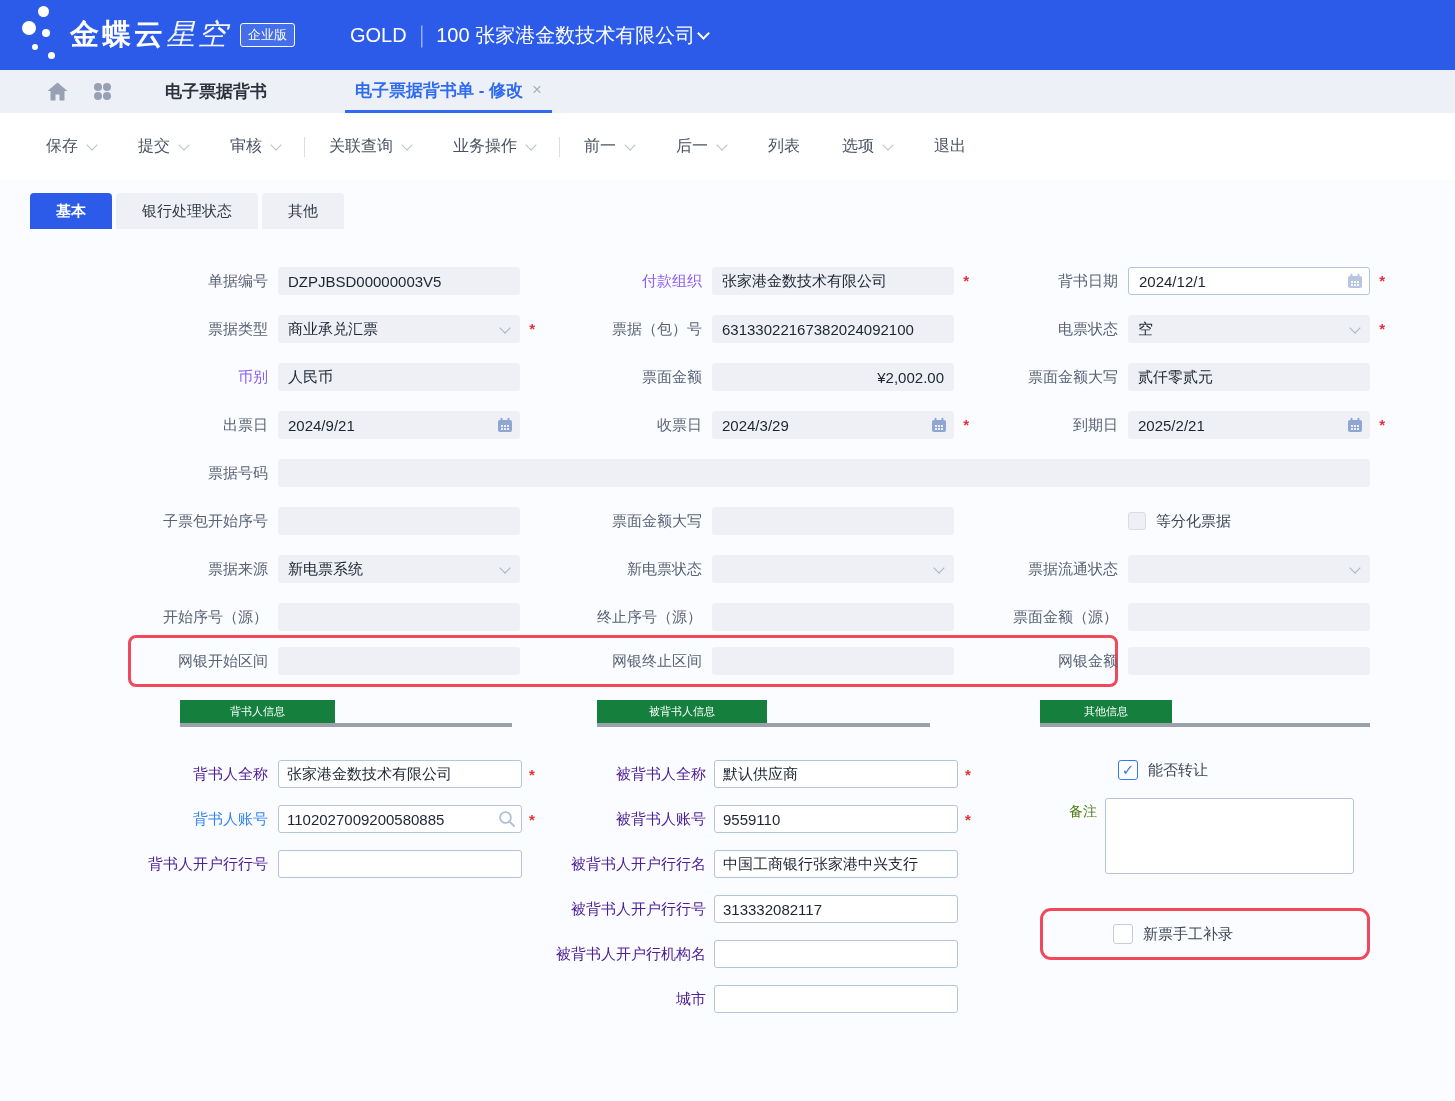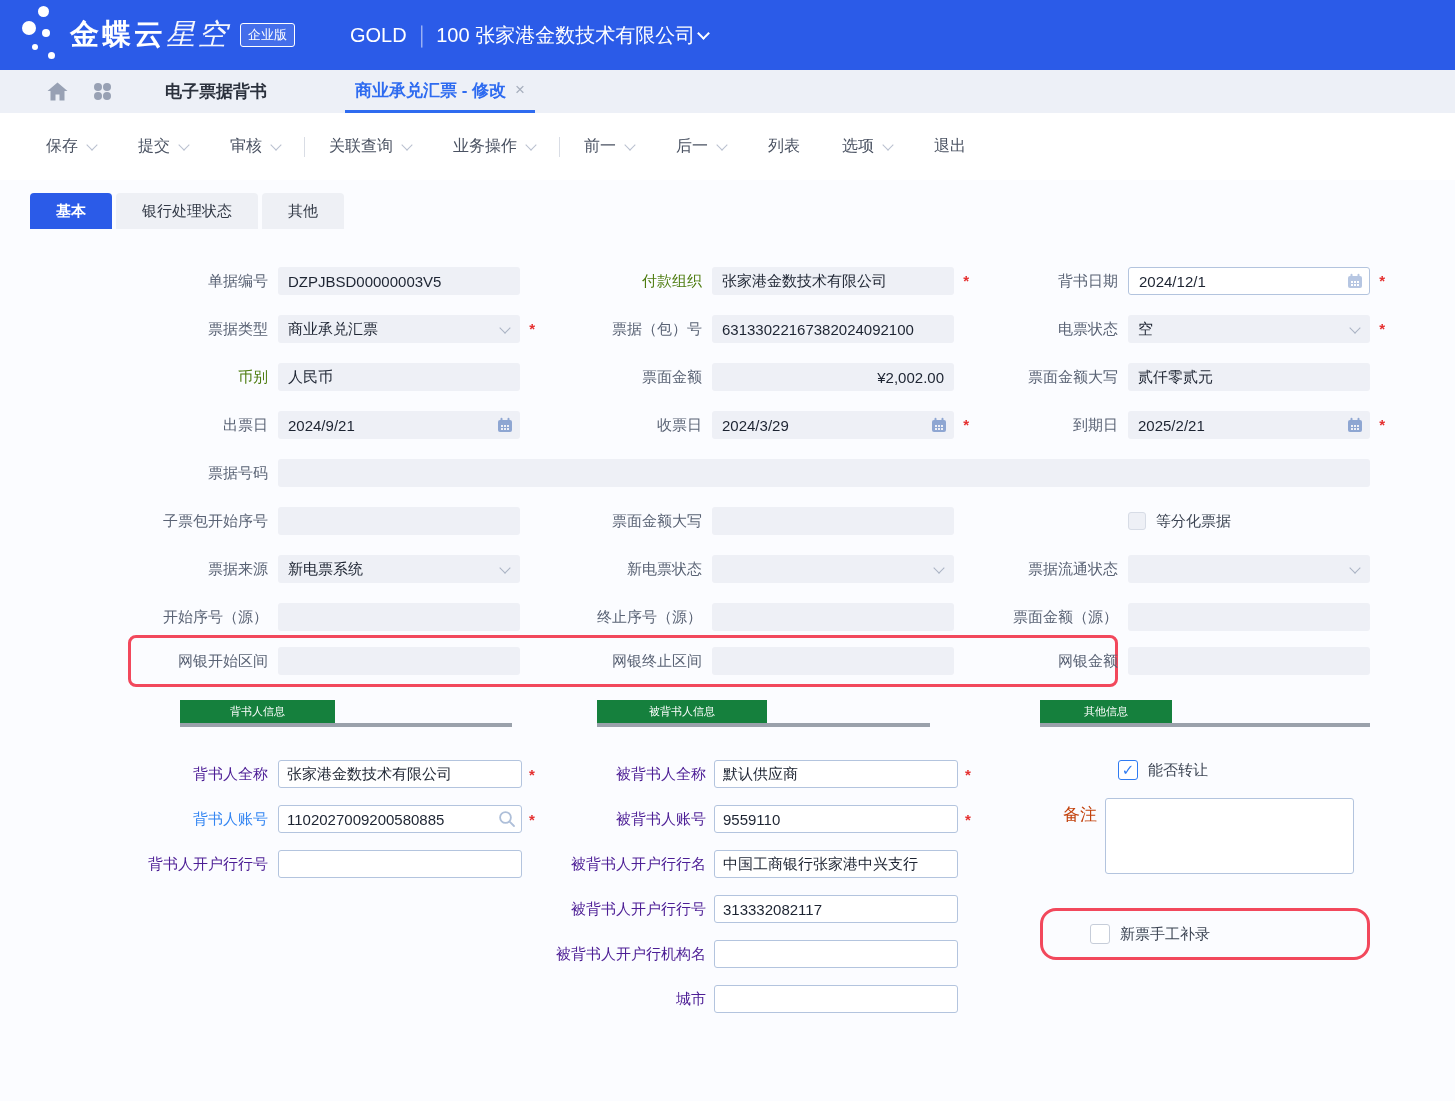--- a/index.html
+++ b/index.html
@@ -37,21 +37,21 @@
 
   
   .formtabs { display:flex; margin:13px 0 0 30px; gap:4px; height:36px; }
   .ftab { padding:0 26px; line-height:36px; background:#eef0f5; color:#333a47; font-size:15px; border-radius:4px 4px 0 0; }
   .ftab.active { background:#2b5be8; color:#fff; font-weight:bold; }
 
   
   .content { padding-top:38px; }
   .form-grid { margin-left:130px; display:grid; grid-template-columns:138px 242px 172px 242px 154px 242px; column-gap:10px; grid-auto-rows:28px; row-gap:20px; font-size:15px; }
   .lbl { display:flex; align-items:center; justify-content:flex-end; color:#5a6375; white-space:nowrap; }
-  .lbl.link { color:#4d7c0f; }
+  .lbl.link { color:#8b5cf6; }
   .cell { position:relative; }
   .cell.span5 { grid-column:2 / 7; }
   .fld { height:28px; border-radius:3px; display:flex; align-items:center; padding:0 10px; color:#1d2432; overflow:hidden; white-space:nowrap; width:100%; }
   .fld.ro { background:#eef0f6; }
   .fld.ed { background:#fff; border:1px solid #b3c4de; }
   .fld.amount { justify-content:flex-end; }
   .req::after { content:"*"; color:#e53030; position:absolute; right:-15px; top:5px; font-size:15px; font-weight:bold; }
   .chev { position:absolute; right:11px; top:9px; width:8px; height:8px; border-right:1.6px solid #aab3c4; border-bottom:1.6px solid #aab3c4; transform:rotate(45deg); }
   .icon-abs { position:absolute; right:7px; top:6px; }
 
@@ -84,23 +84,23 @@
   .blbl { width:138px; text-align:right; margin-right:10px; color:#4c1d95; white-space:nowrap; flex:none; }
   .blbl.link { color:#3385f2; }
   .secB .blbl { width:172px; margin-right:8px; }
   .bfld { width:244px; height:28px; border:1px solid #b3c4de; background:#fff; border-radius:3px; display:flex; align-items:center; padding:0 8px; position:relative; flex:none; color:#1d2432; white-space:nowrap; overflow:hidden; }
   .star { color:#e53030; margin-left:7px; font-weight:bold; }
   .inline-link { color:#3385f2; margin-left:16px; white-space:nowrap; }
   .mag-abs { position:absolute; right:6px; top:5px; }
 
   .chkrow { display:flex; align-items:center; margin:10px 0 0 78px; }
   .remrow { display:flex; margin-top:18px; }
-  .remlbl { width:57px; text-align:right; margin-right:8px; color:#c2410c; font-size:17px; padding-top:5px; flex:none; }
+  .remlbl { width:57px; text-align:right; margin-right:8px; color:#4d7c0f; font-size:14px; padding-top:5px; flex:none; }
   .remark-box { width:249px; height:76px; border:1px solid #b3c4de; background:#fff; border-radius:3px; }
-  .hlbox2 { margin-top:34px; width:330px; height:52px; border:3px solid #f2485c; border-radius:16px; display:flex; align-items:center; padding-left:47px; }
+  .hlbox2 { margin-top:34px; width:330px; height:52px; border:3px solid #f2485c; border-radius:11px; display:flex; align-items:center; padding-left:70px; }
 </style>
 </head>
 <body>
 
 <div class="header">
   <div class="logo-dots">
       <i class="d1"></i>
       <i class="d2"></i>
       <i class="d3"></i>
       <i class="d4"></i>
@@ -121,21 +121,21 @@
       <path d="M10.5 0.5 L20.5 9 H17.5 V18.5 H12.5 V12.5 H8.5 V18.5 H3.5 V9 H0.5 Z" fill="#98a1b4"></path>
     </svg>
   <svg class="grid-ic" width="19" height="19" viewBox="0 0 19 19">
       <circle cx="5" cy="5" r="4" fill="#98a1b4"></circle>
       <circle cx="14" cy="5" r="4" fill="#98a1b4"></circle>
       <circle cx="5" cy="14" r="4" fill="#98a1b4"></circle>
       <circle cx="14" cy="14" r="4" fill="#98a1b4"></circle>
     </svg>
   <div class="nav-tab">电子票据背书</div>
   <div class="nav-tab-active">
-    <span>商业承兑汇票 - 修改</span>
+    <span>电子票据背书单 - 修改</span>
     <span class="nav-close">×</span>
   </div>
 </div>
 
 <div class="toolbar">
   <div class="tb-item">
       <span>保存</span>
       <span class="tb-chev"></span>
     </div>
   <div class="tb-item">

